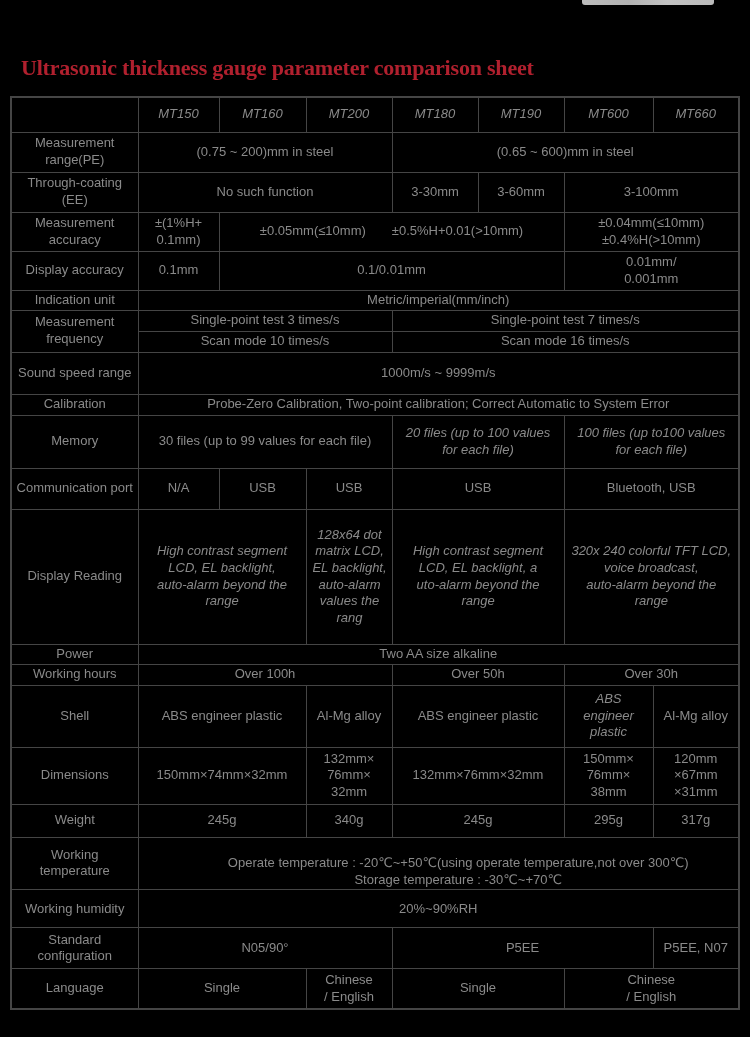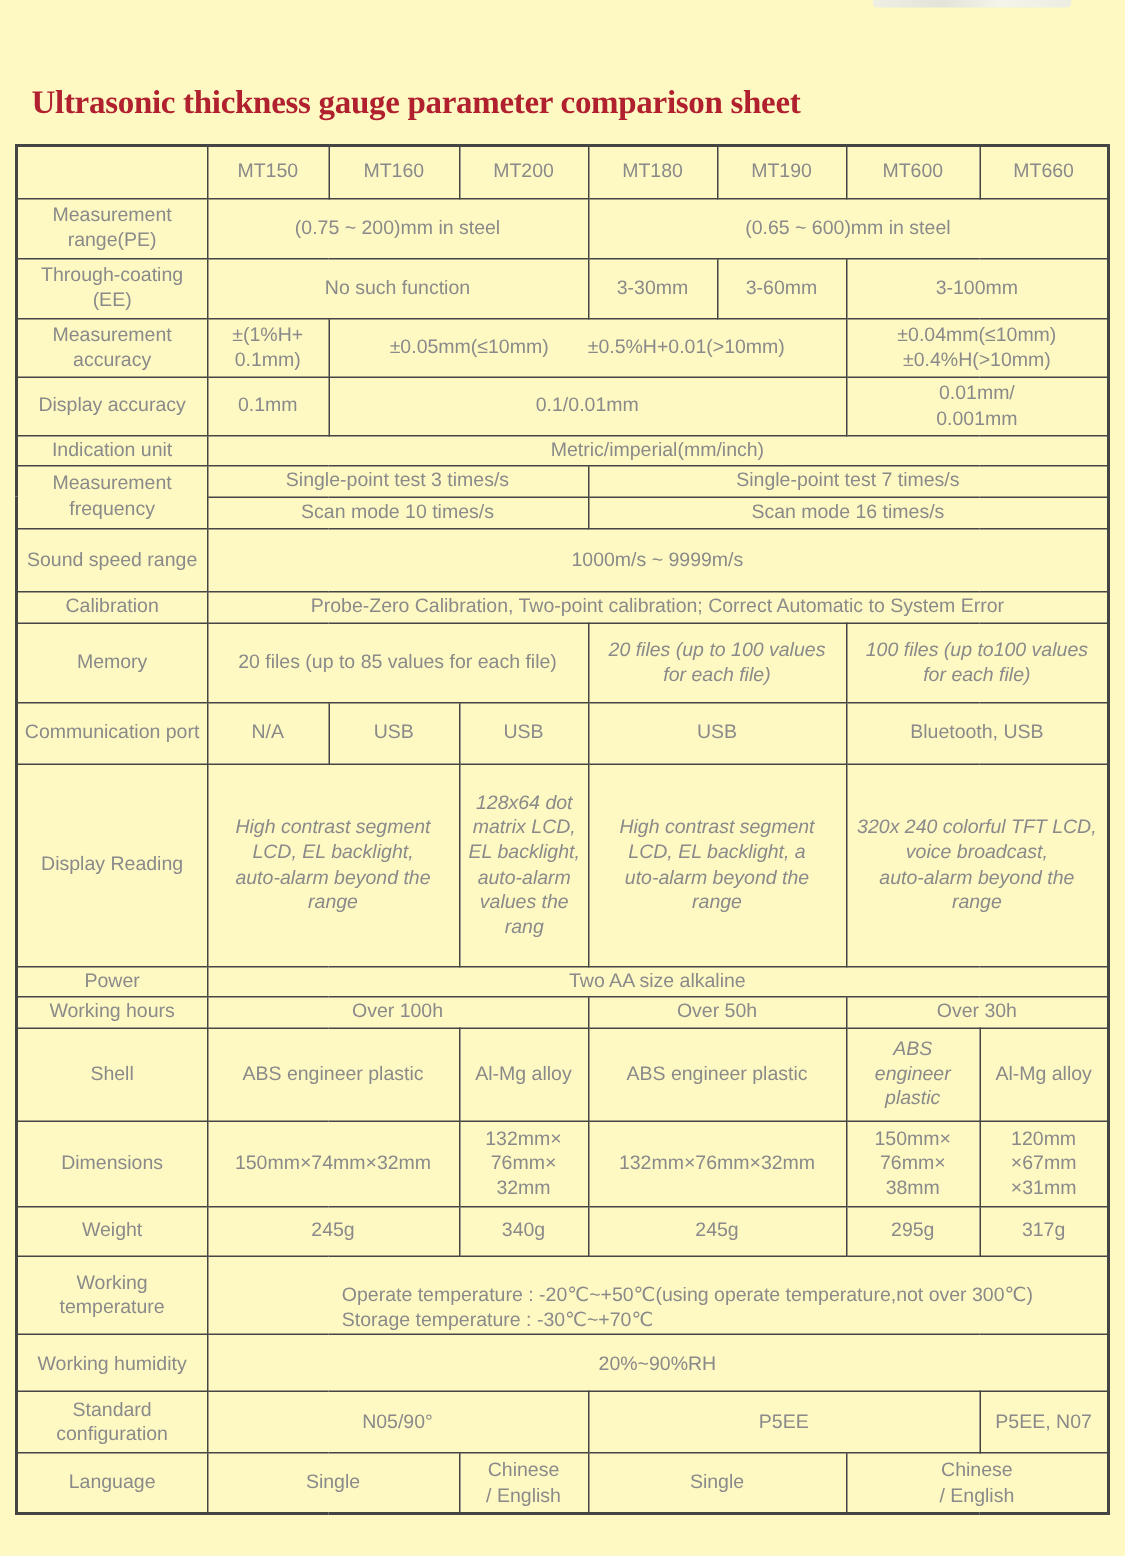--- a/index.html
+++ b/index.html
@@ -1,34 +1,34 @@
 <!DOCTYPE html>
 <html><head>
 <meta charset="utf-8">
 <style>
   html,body{margin:0;padding:0;background:#ffffff;}
-  .canvas{position:relative;width:750px;height:1037px;background:#fef9c3;overflow:hidden;
+  .canvas{position:relative;width:750px;height:1037px;background:#000000;overflow:hidden;
           font-family:"Liberation Sans","DejaVu Sans",sans-serif;}
   .artifact{position:absolute;top:0;left:582px;width:132px;height:5px;
             background:linear-gradient(90deg,#ececec,#dedede 35%,#f3f3f3 65%,#e9e9e9);
             border-radius:0 0 3px 3px;opacity:.8;}
   .title{position:absolute;left:21px;top:40px;
          font-family:"Liberation Serif","DejaVu Serif",serif;
          font-weight:bold;font-size:22px;color:#b0202e;letter-spacing:-0.2px;white-space:nowrap;}
   table.sheet{position:absolute;left:10px;top:96px;width:728px;
               border-collapse:collapse;table-layout:fixed;
               border:2px solid #454545;}
   table.sheet td{border:1px solid #454545;color:#8a8a8a;font-size:13px;line-height:1.28;
                  vertical-align:middle;text-align:center;padding:1px 4px;
                  white-space:pre-line;overflow:hidden;}
   td.lbl{text-align:left;padding-left:7px;padding-right:4px;}
   td.tl{text-align:left;padding-left:8px;font-style:italic;}
   td.fs12{font-size:12px;padding-left:6px;margin-left:41px;}
-  .wt{display:inline-block;text-align:left;white-space:pre-line;margin-left:40px;}
-  td.hdr{color:#8a8a8a;}
+  .wt{display:inline-block;text-align:center;white-space:pre-line;margin-left:40px;}
+  td.hdr{color:#8a8a8a;font-style:italic;}
 </style>
 </head>
 <body>
 
 <div class="canvas">
   <div class="artifact"></div>
   <h1 class="title">Ultrasonic thickness gauge parameter comparison sheet</h1>
 
   <table class="sheet">
     <colgroup>
@@ -105,21 +105,21 @@
       <td colspan="7">1000m/s ~ 9999m/s</td>
     </tr>
 
     <tr style="height:21px">
       <td class="lbl">Calibration</td>
       <td colspan="7">Probe-Zero Calibration,  Two-point calibration; Correct Automatic to System Error</td>
     </tr>
 
     <tr style="height:53px">
       <td class="lbl">Memory</td>
-      <td colspan="3">20 files (up to 85 values for each file)</td>
+      <td colspan="3">30 files (up to 99 values for each file)</td>
       <td colspan="2" class="tl">20 files (up to 100 values
 for each file)</td>
       <td colspan="2" class="tl">100 files (up to100 values
 for each file)</td>
     </tr>
 
     <tr style="height:41px">
       <td class="lbl">Communication port</td>
       <td>N/A</td>
       <td>USB</td>

